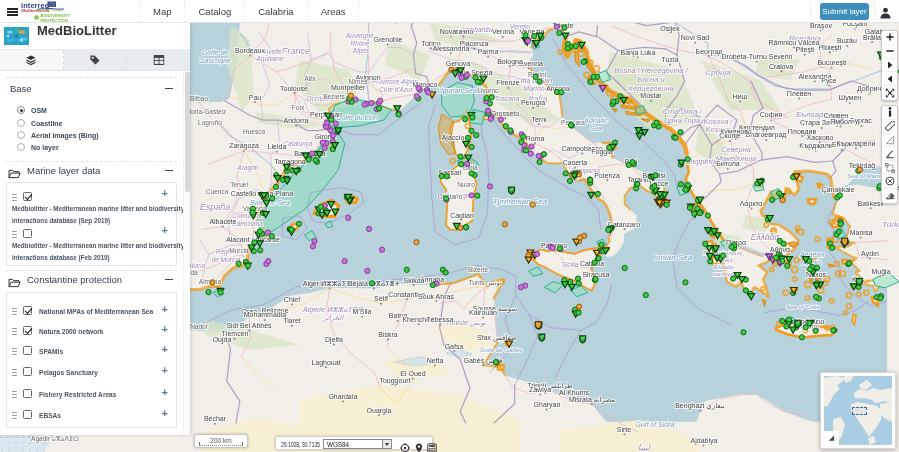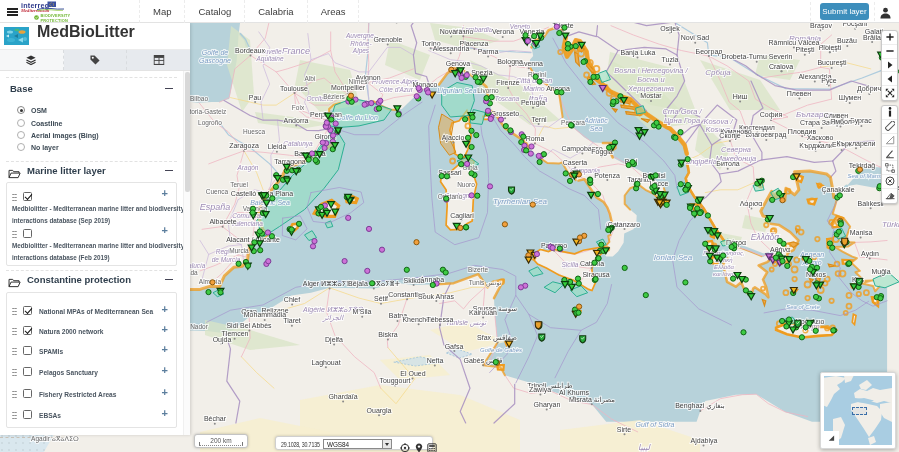--- a/index.html
+++ b/index.html
@@ -9,28 +9,28 @@
 #logo{position:absolute;left:21px;top:0px;width:85px;height:23px}
 .navlinks{position:absolute;left:139px;top:0;height:23px;display:flex;z-index:2}
 .navlinks a{display:block;line-height:23px;padding:0 13px;font-size:9.5px;color:#3c3c3c;text-decoration:none;border-right:1px dashed #ececec}
 .navlinks a:first-child{border-left:1px dashed #ececec}
 #subm{position:absolute;right:30px;top:3px;width:49px;height:17px;background:#3d8ebc;color:#fff;font-size:8px;text-align:center;line-height:17px;border-radius:3px}
 #usr{position:absolute;right:8px;top:5px}
 .vsep{position:absolute;top:2px;height:19px;border-left:1px dashed #ececec}
 #sidebar{position:absolute;top:23px;left:0;width:190px;height:412px;background:#fff;z-index:20;box-shadow:1px 0 3px rgba(0,0,0,.15)}
 #sbhead{position:absolute;top:0;left:0;width:100%;height:27px;border-bottom:1px solid #ececec;background:#fff}
 #thumb{position:absolute;left:4px;top:4px;width:25px;height:18px;overflow:hidden}
-#sbhead b{position:absolute;left:37px;top:0;font-size:16px;color:#333}
+#sbhead b{position:absolute;left:37px;top:0;font-size:13px;color:#333}
 #tabs{position:absolute;top:27px;left:0;width:100%;height:21px;display:flex;background:#e7eaee;border-bottom:1px solid #e3e3e3}
 #tabs .tab{flex:1;border-right:1px dashed #d9dcdf;position:relative}
 #tabs .tab.on{background:#f6f7f8}
 #tabs svg{position:absolute;left:50%;top:50%;transform:translate(-50%,-50%)}
 #panel{position:absolute;top:48px;left:0;width:183px;bottom:0;overflow:hidden}
 .hr{position:absolute;left:6px;right:6px;border-top:1px dashed #e2e2e2}
-.stitle{position:absolute;font-size:9.5px;font-weight:bold;color:#2f3e4c}
+.stitle{position:absolute;font-size:9.5px;font-weight:normal;color:#2f3e4c}
 .min{position:absolute;right:10px;width:8px;border-top:1.6px solid #445;}
 .fold{position:absolute;left:8px}
 .radio{position:absolute;left:17px;font-size:7px;color:#3d4a55;font-weight:bold}
 .radio .rc{position:absolute;left:0;top:0px;width:8px;height:8px;border:1px solid #b0b0b0;border-radius:50%;background:#fff}
 .radio .rc.on{border-color:#888}
 .radio .rc.on::after{content:"";position:absolute;left:1.6px;top:1.6px;width:3.2px;height:3.2px;background:#333;border-radius:50%}
 .radio span{position:absolute;left:14px;top:0.5px;white-space:nowrap}
 .card{position:absolute;left:6px;right:6px;background:#fff;border:1px solid #e4e4e4;border-radius:2px}
 .grip{position:absolute;left:5px;width:5px;height:9px;opacity:.6;background-image:radial-gradient(circle,#333 0.8px,transparent 0.9px);background-size:2.5px 3px}
 .cb{position:absolute;left:16px;width:9px;height:9px;border:1.2px solid #666;border-radius:1.5px;background:#fff}
@@ -1364,21 +1364,21 @@
           <span>Aerial images (Bing)</span>
         </div>
         <div class="radio" style="top:72px">
           <i class="rc"></i>
           <span>No layer</span>
         </div>
         <div class="hr" style="top:90px"></div>
         <span class="fold" style="top:94px"><svg width="13" height="10" viewBox="0 0 14 11">
             <path d="M1 9.5V1.5h4l1.2 1.5H12v1.5M1 9.5l2.2-5h10L11 9.5Z" fill="none" stroke="#333" stroke-width="1.1" stroke-linejoin="round"></path>
           </svg></span>
-        <b class="stitle" style="left:27px;top:94px">Marine litter layer</b>
+        <b class="stitle" style="left:27px;top:94px">Marine layer data</b>
         <span class="min" style="top:99px"></span>
         <div class="card" style="top:111px;height:84px">
           <span class="grip" style="top:10px"></span>
           <i class="cb on" style="top:9px"></i>
           <span class="plus" style="top:4px">+</span>
           <div class="ltxt" style="top:20px">Medbiolitter - Mediterranean marine litter and biodiversity<br>interactions database (Sep 2019)</div>
           <span class="grip" style="top:47px"></span>
           <i class="cb" style="top:46px"></i>
           <span class="plus" style="top:41px">+</span>
           <div class="ltxt" style="top:57px">Medbiolitter - Mediterranean marine litter and biodiversity<br>interactions database (Feb 2019)</div>

